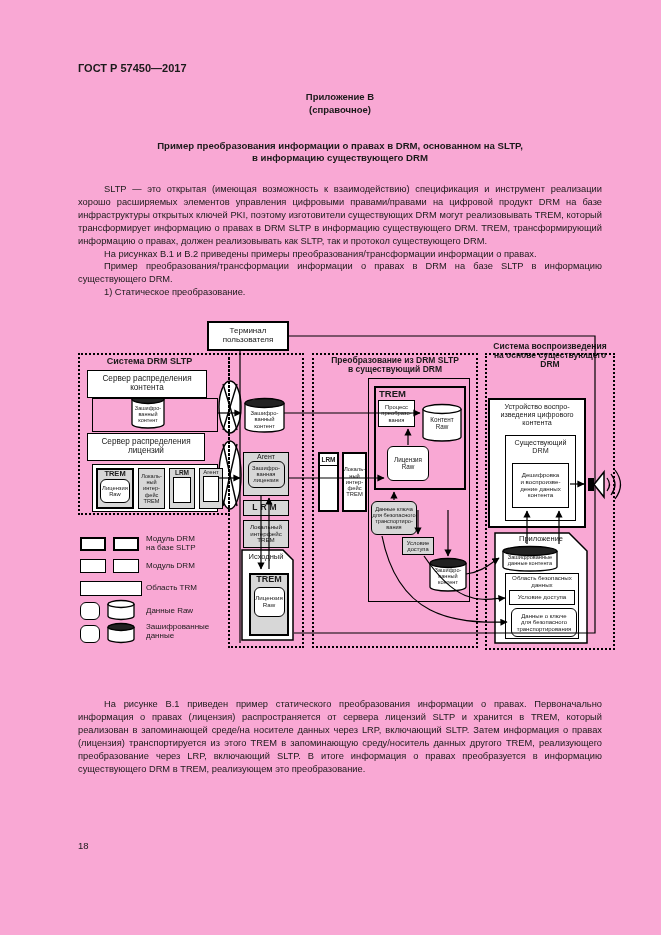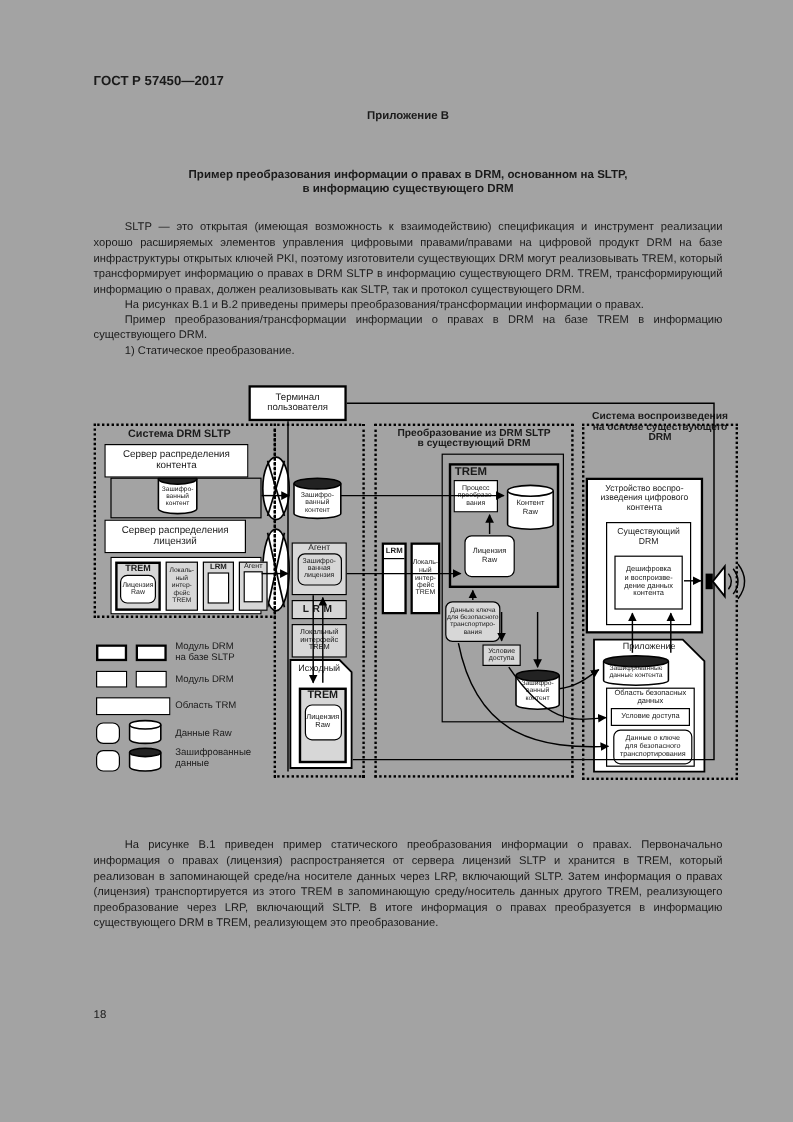--- a/index.html
+++ b/index.html
@@ -1,16 +1,16 @@
 <!DOCTYPE html>
 <html><head>
 <meta charset="utf-8">
 <style>
   html,body{margin:0;padding:0;background:#888;}
-  #page{position:relative;width:661px;height:935px;background:#a3a3a3;margin:0 auto;
+  #page{position:relative;width:661px;height:935px;background:#f9a8d4;margin:0 auto;
         font-family:"Liberation Sans",sans-serif;color:#1a1a1a;overflow:hidden;}
   .abs{position:absolute;}
   .lbl{white-space:pre-line;text-align:center;line-height:1.08;}
   .box{background:#fff;border:1px solid #000;box-sizing:border-box;}
   .b15{border-width:1.5px;}
   .b2{border-width:2px;}
   .tbox{border:2.5px solid #000;box-sizing:border-box;}
   .mod{background:#d7d7d7;border:1.5px solid #000;box-sizing:border-box;}
   .shade{background:#d7d7d7;}
   .round{border-radius:6px;}
@@ -21,27 +21,28 @@
   svg{position:absolute;left:0;top:0;overflow:visible;}
   p{margin:0;text-align:justify;}
 </style>
 </head>
 <body>
 
 <div id="page">
 
   <div class="abs bold" style="left:78px;top:62px;font-size:11px;">ГОСТ Р 57450—2017</div>
   <div class="abs lbl bold" style="left:78px;top:92px;width:524px;font-size:9.5px;">Приложение В</div>
+  <div class="abs lbl bold" style="left:78px;top:105px;width:524px;font-size:9.5px;">(справочное)</div>
   <div class="abs lbl bold" style="left:78px;top:140px;width:524px;font-size:9.6px;line-height:1.3;">Пример преобразования информации о правах в DRM, основанном на SLTP,
 в информацию существующего DRM</div>
 
   <div class="abs" style="left:78px;top:183px;width:524px;font-size:9.3px;line-height:12.9px;">
     <p style="text-indent:26px;">SLTP — это открытая (имеющая возможность к взаимодействию) спецификация и инструмент реализации хорошо расширяемых элементов управления цифровыми правами/правами на цифровой продукт DRM на базе инфраструктуры открытых ключей PKI, поэтому изготовители существующих DRM могут реализовывать TREM, который трансформирует информацию о правах в DRM SLTP в информацию существующего DRM. TREM, трансформирующий информацию о правах, должен реализовывать как SLTP, так и протокол существующего DRM.</p>
     <p style="text-indent:26px;">На рисунках В.1 и В.2 приведены примеры преобразования/трансформации информации о правах.</p>
-    <p style="text-indent:26px;">Пример преобразования/трансформации информации о правах в DRM на базе TREM в информацию существующего DRM.</p>
+    <p style="text-indent:26px;">Пример преобразования/трансформации информации о правах в DRM на базе SLTP в информацию существующего DRM.</p>
     <p style="text-indent:26px;">1) Статическое преобразование.</p>
   </div>
 
   <div class="abs" style="left:72px;top:318px;width:585px;height:350px;font-size:7px;">
 
     <svg width="585" height="350">
 
       <path d="M170,232 L211,232 L221,242 L221,322 L170,322 Z" fill="#fff" stroke="#000" stroke-width="1.5"></path>
 
       <path d="M423,215 L497,215 L515,233 L515,325 L423,325 Z" fill="#fff" stroke="#000" stroke-width="1.5"></path>

